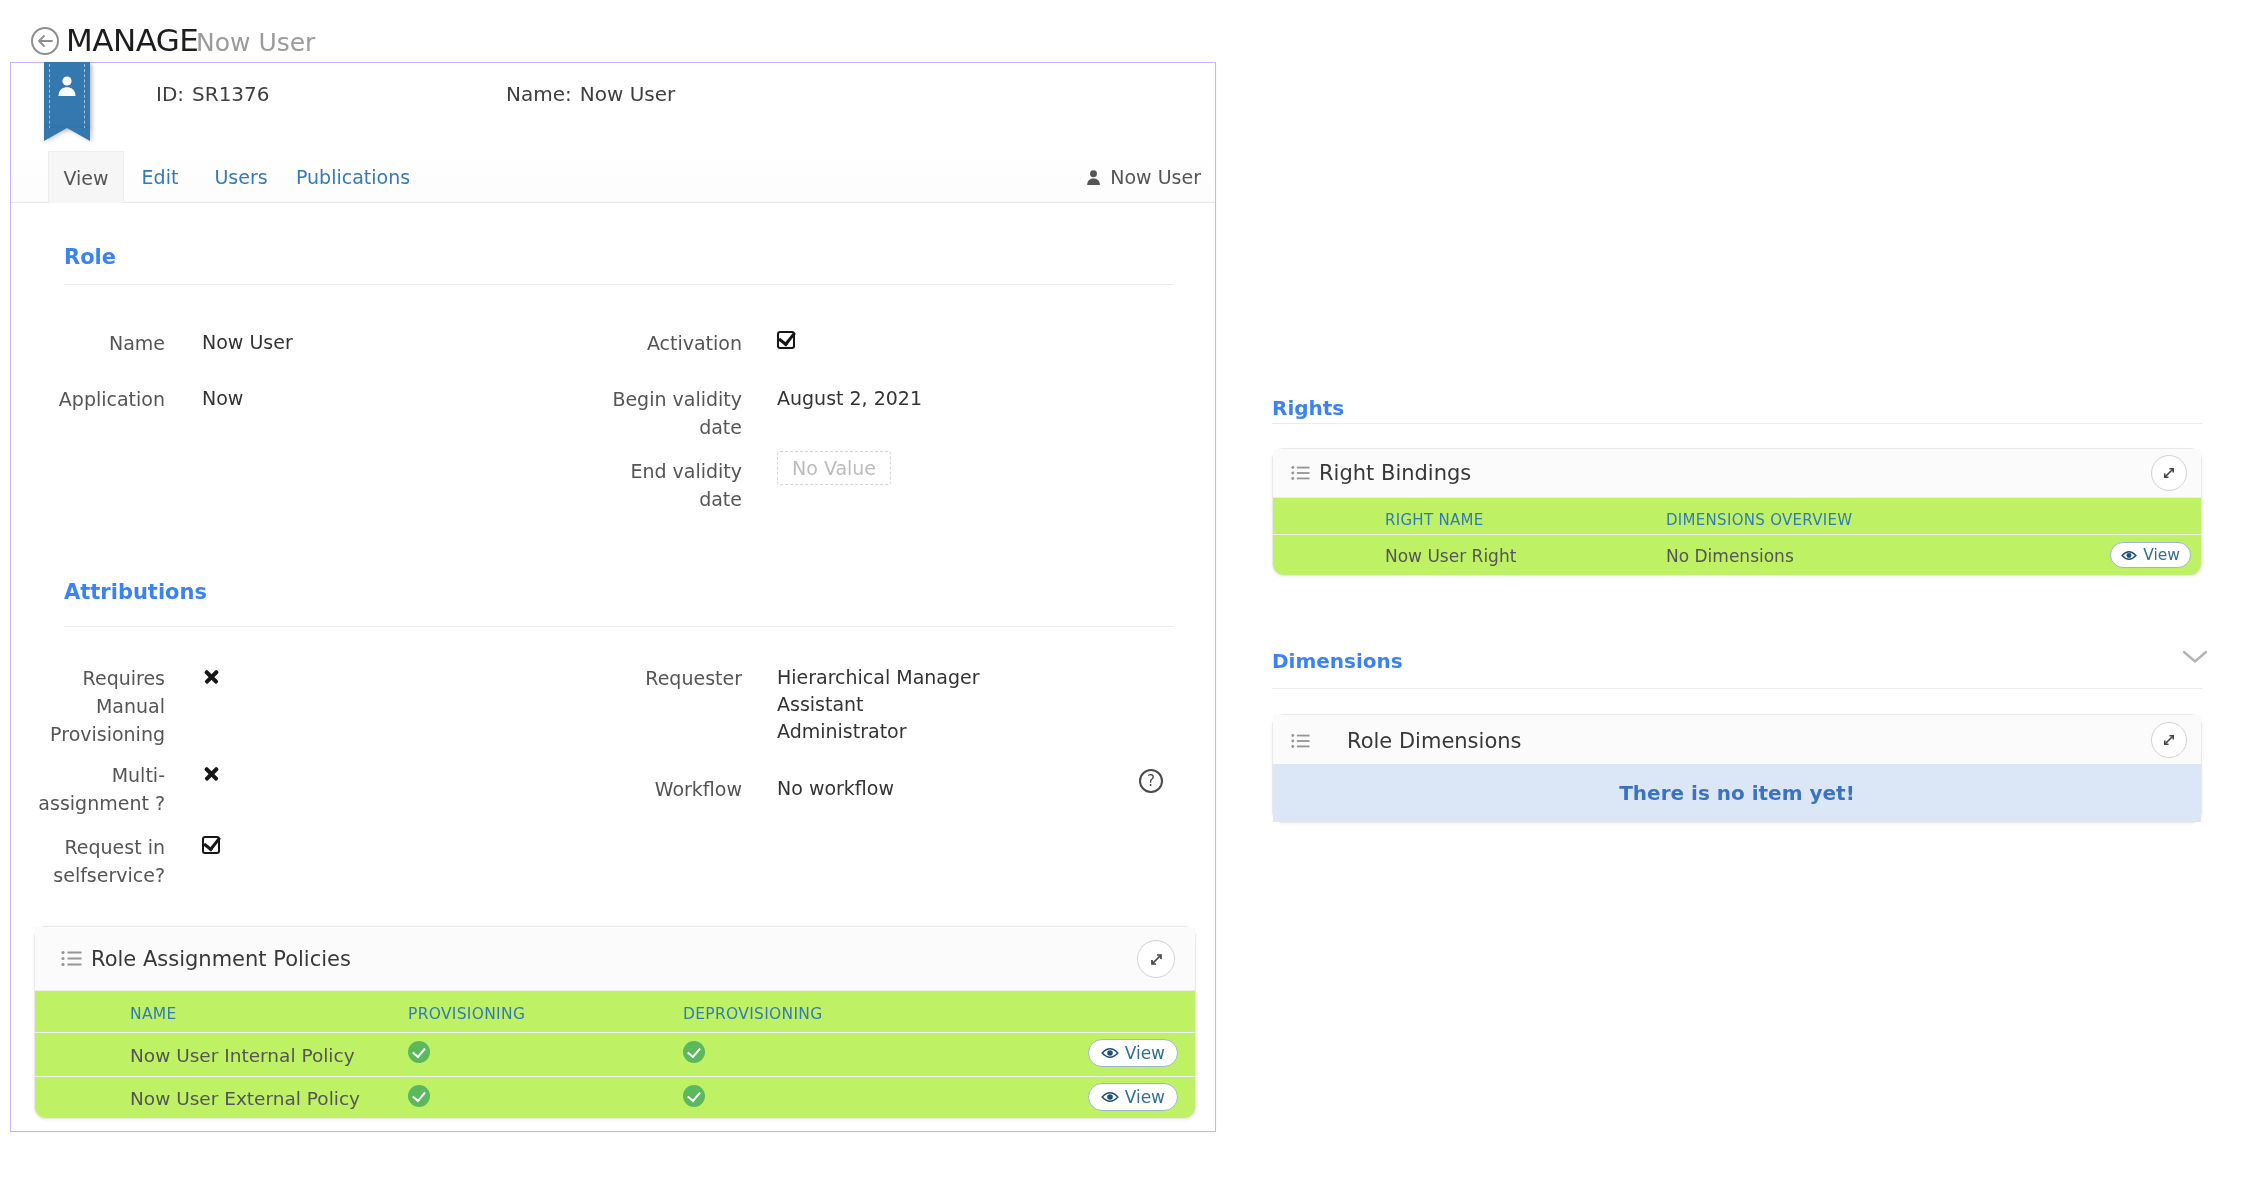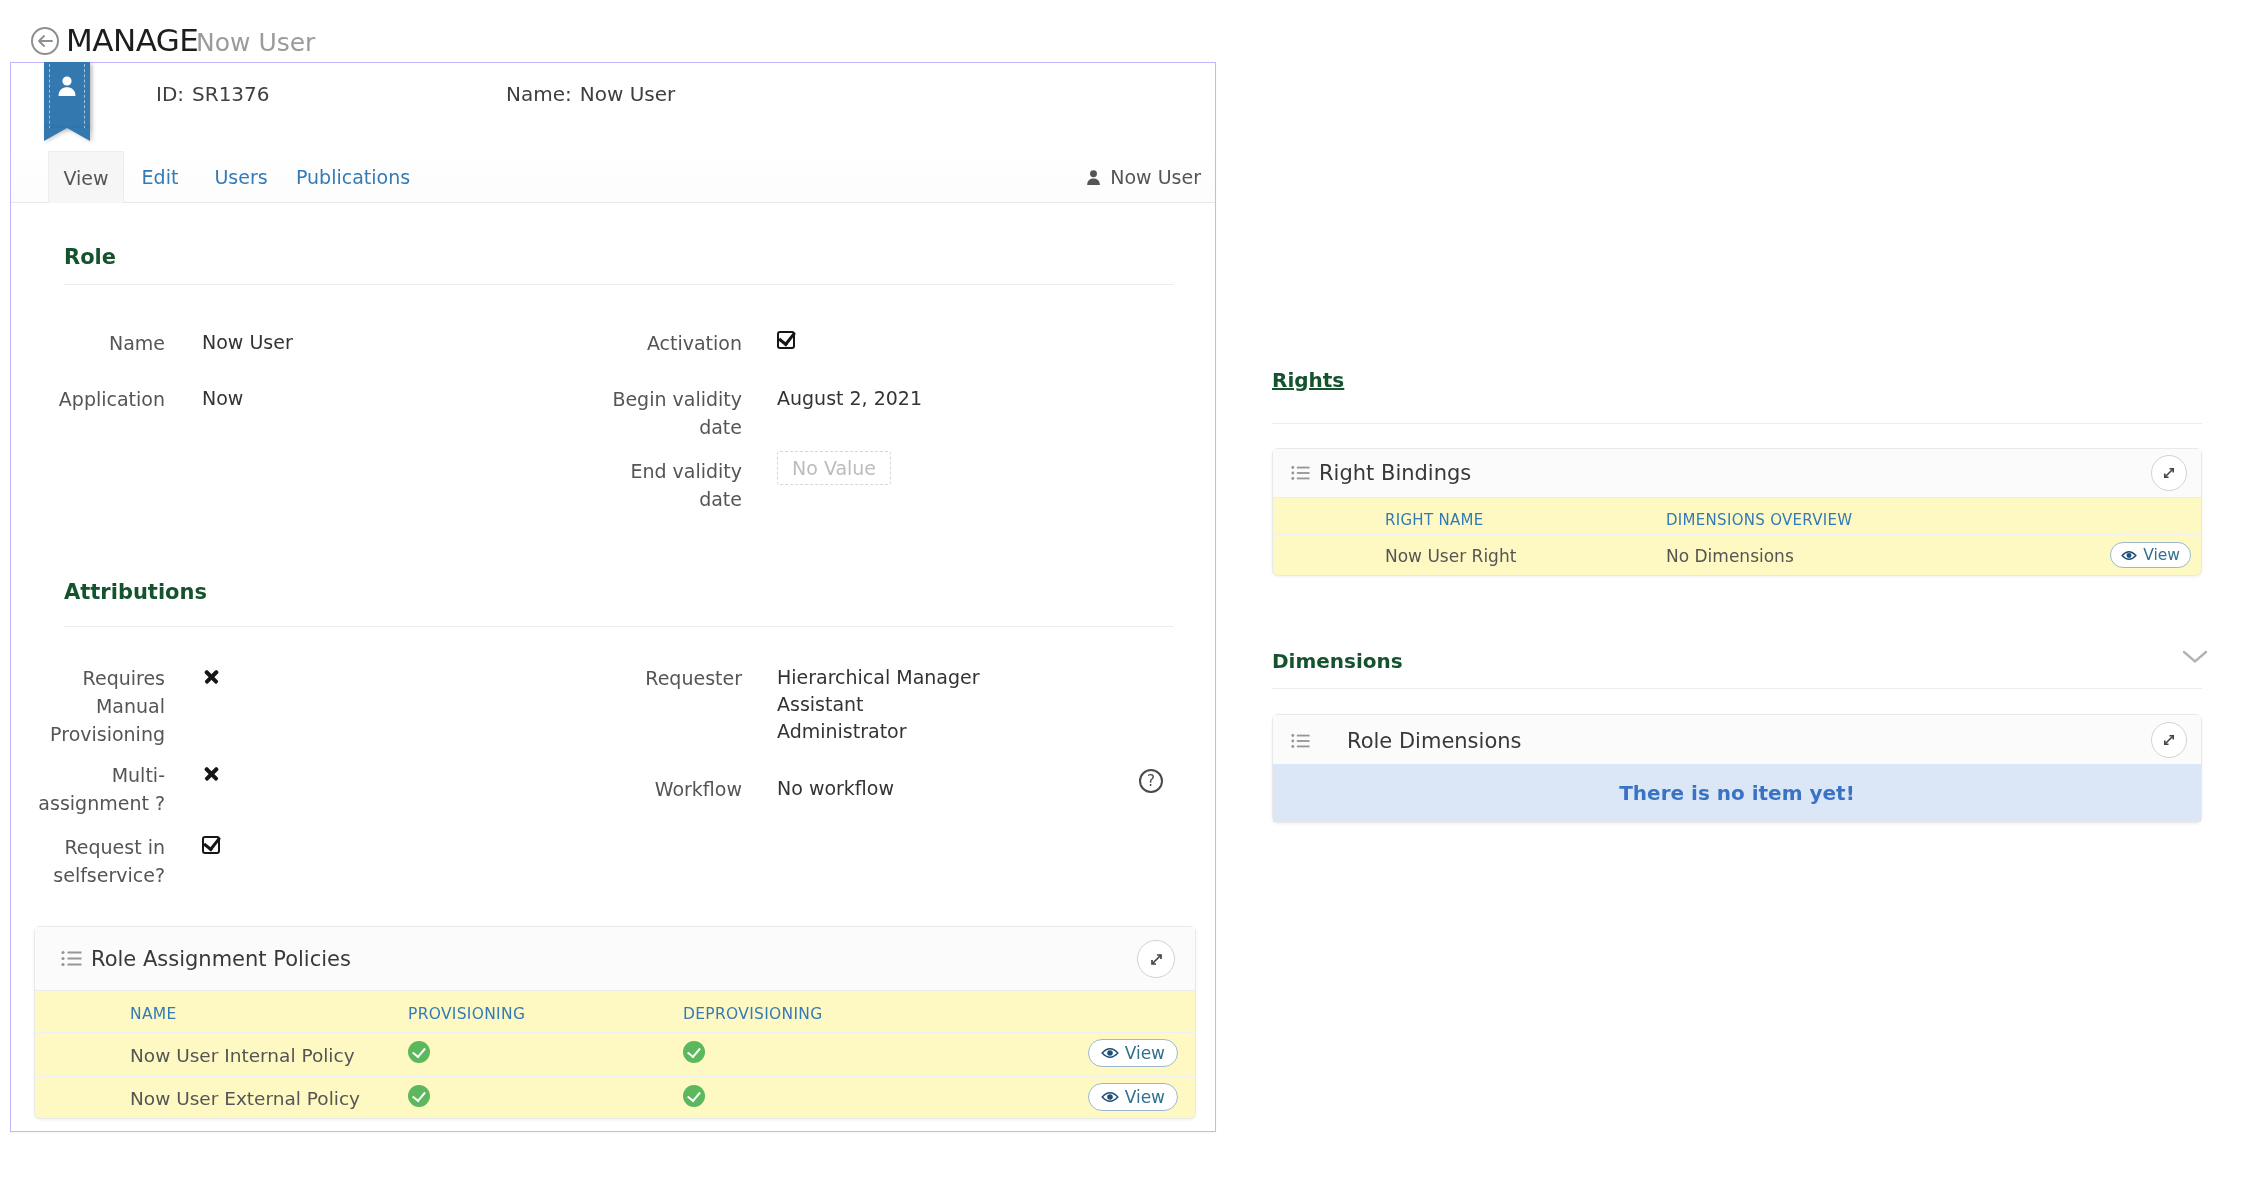--- a/index.html
+++ b/index.html
@@ -32,21 +32,21 @@
   
   .tab-strip { position:absolute; left:0; top:88px; width:100%; height:52px; border-bottom:1px solid #e7e7e7;
     background:linear-gradient(#ffffff,#fcfcfc); }
   .tab { position:absolute; top:0; height:52px; display:flex; align-items:center; justify-content:center;
     font-size:19px; color:#337ab7; cursor:pointer; }
   .tab.active { background:#f6f6f6; border:1px solid #ededed; border-bottom:none; color:#555; }
   .user-chip { position:absolute; right:14px; top:0; height:52px; display:flex; align-items:center; gap:9px;
     font-size:19px; color:#555; }
 
   
-  .section-h { position:absolute; font-size:21px; font-weight:700; color:#14532d;text-align:center; }
+  .section-h { position:absolute; font-size:21px; font-weight:700; color:#3b82f6;text-align:center; }
   .hr { position:absolute; height:1px; background:#ececec; }
 
   .flabel { position:absolute; font-size:19px; color:#555; text-align:right; line-height:28px; white-space:pre-line; }
   .fvalue { position:absolute; font-size:19px; color:#333; line-height:27px; white-space:pre-line; }
 
   
   .cbx { position:absolute; width:18px; height:18px; border:2px solid #161616; border-radius:3px; background:#fff; }
   .cbx::after { content:''; position:absolute; left:3px; top:-4px; width:7px; height:13px;
     border-right:3px solid #161616; border-bottom:3px solid #161616; transform:rotate(38deg); }
   
@@ -55,21 +55,21 @@
     background:#161616; border-radius:1.5px; }
   .xmark::before { transform:rotate(45deg); } .xmark::after { transform:rotate(-45deg); }
 
   .novalue { position:absolute; font-size:19px; color:#bcbcbc; border:1px dashed #d6d6d6; border-radius:3px;
     padding:5px 14px; background:#fff; }
 
   .help-circle { position:absolute; width:24px; height:24px; border:2px solid #4a4a4a; border-radius:50%;
     display:flex; align-items:center; justify-content:center; font-size:15px; color:#4a4a4a; font-weight:500; cursor:pointer; }
 
   
-  .panel { position:absolute; background:#fef9c3; border:1px solid #e9e9e9; border-radius:6px;
+  .panel { position:absolute; background:#bef264; border:1px solid #e9e9e9; border-radius:12px;
     box-shadow:0 1px 3px rgba(0,0,0,.06); }
   .panel-head { position:relative; background:#fbfbfb; border-bottom:1px solid #ececec;
     display:flex; align-items:center; }
   .panel-title { font-size:21px; color:#383838; margin-left:9px; }
   .expand-btn { position:absolute; width:38px; height:38px; border:1px solid #d2d2d2; border-radius:50%;
     background:#fff; display:flex; align-items:center; justify-content:center; cursor:pointer; }
 
   .th-cell { position:absolute; font-size:15.5px; font-weight:400; color:#337ab7; letter-spacing:.3px; cursor:pointer; }
   .td-text { position:absolute; font-size:18.5px; color:#555; }
   .row-sep { position:absolute; left:0; width:100%; height:1px; background:#f0f0f0; }
@@ -223,21 +223,21 @@
         <svg width="18" height="12" viewBox="0 0 18 12">
           <path d="M1.2 6 Q9 -2.4 16.8 6 Q9 14.4 1.2 6 Z" fill="none" stroke="#1f4e79" stroke-width="1.5"></path>
           <circle cx="9" cy="6" r="2.8" fill="#1f4e79"></circle>
         </svg>
         <span>View</span>
       </div>
     </div>
   </div>
 </div>
 
-<div class="section-h" style="left:1272px; top:368px; font-size:20px;text-decoration:underline;">Rights</div>
+<div class="section-h" style="left:1272px; top:396px; font-size:20px;">Rights</div>
 <div class="hr" style="left:1272px; top:423px; width:930px;"></div>
 
 <div class="panel" style="left:1272px; top:448px; width:930px; height:128px;">
   <div class="panel-head" style="height:49px; padding-left:18px;">
     <svg width="19" height="16" viewBox="0 0 21 17">
       <circle cx="2" cy="2.5" r="1.6" fill="#969696"></circle>
         <rect x="6.5" y="1.5" width="14" height="2" fill="#969696"></rect>
       <circle cx="2" cy="8.5" r="1.6" fill="#969696"></circle>
         <rect x="6.5" y="7.5" width="14" height="2" fill="#969696"></rect>
       <circle cx="2" cy="14.5" r="1.6" fill="#969696"></circle>

